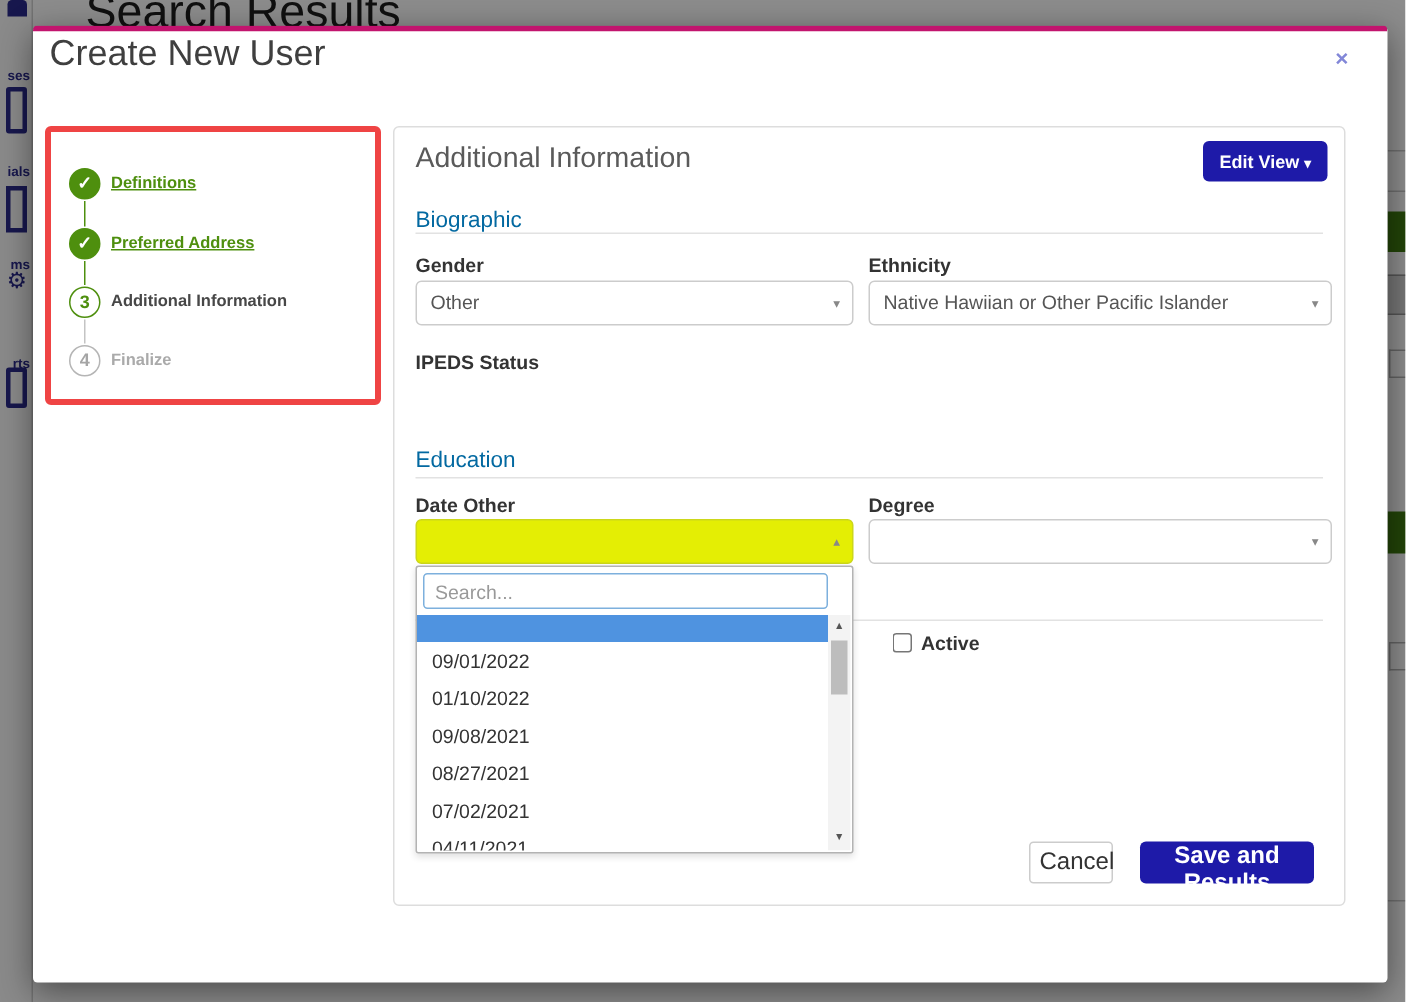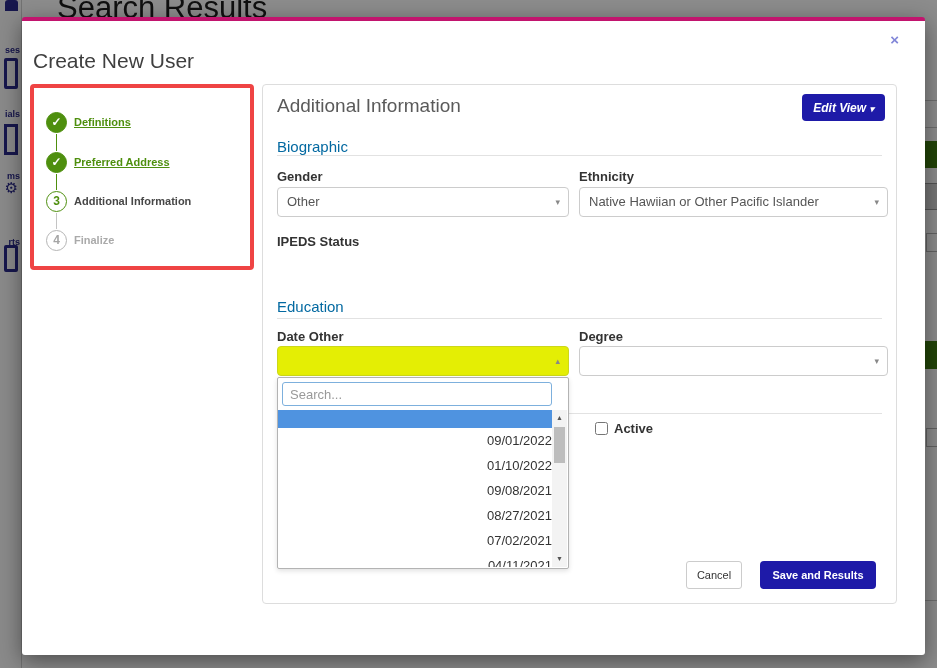--- a/index.html
+++ b/index.html
@@ -27,21 +27,21 @@
   .f-box { left:926px; width:11px; background:#fff; border:1px solid #b5b5b5; border-right:none; }
 
   .overlay { position:absolute; inset:0; background:rgba(0,0,0,0.45); }
 
   
   .modal {
     position:absolute; left:22px; top:17px; width:903px; height:638px;
     background:#fff; border-top:4px solid #c2146e; border-radius:3px;
     box-shadow:0 6px 22px rgba(0,0,0,0.45);
   }
-  .modal-title { position:absolute; left:11px; top:28px; font-size:21px; color:#3f3f3f;text-align:right; }
+  .modal-title { position:absolute; left:11px; top:1px; font-size:24px; color:#3f3f3f;text-align:right; }
   .modal-close { position:absolute; right:26px; top:11px; font-size:15px; font-weight:bold; color:#8287d8; cursor:pointer; line-height:16px; }
 
   
   .stepper { position:absolute; left:8px; top:63px; width:224px; height:186px; border:4px solid #ef4444; border-radius:4px; background:#fff; }
   .step { position:absolute; left:0; height:21px; }
   .step-circle { position:absolute; left:12px; width:21px; height:21px; border-radius:50%; text-align:center; font-size:12px; font-weight:bold; line-height:19px; }
   .step-circle.done { background:#4e8f0e; border:1px solid #4e8f0e; color:#fff; }
   .step-circle.done::after { content:"✓"; font-size:12px; }
   .step-circle.active { background:#fff; border:1px solid #4e8f0e; color:#4e8f0e; }
   .step-circle.pending { background:#fff; border:1px solid #b5b5b5; color:#a5a5a5; }
@@ -51,47 +51,47 @@
   .step-label.muted { color:#aaa; }
   .connector { position:absolute; left:22px; width:1px; }
   .connector.green { background:#4e8f0e; }
   .connector.gray { background:#c4c4c4; }
 
   
   .panel { position:absolute; left:240px; top:63px; width:635px; height:520px; border:1px solid #ddd; border-radius:4px; background:#fff; }
   .panel-title { position:absolute; left:14px; top:10px; font-size:19px; color:#5a5a5a; }
   .btn { border:none; border-radius:4px; cursor:pointer; font-family:"Liberation Sans", sans-serif; }
   .btn-navy { background:#1e1aa8; color:#fff; font-weight:bold; }
-  .edit-view { position:absolute; right:11px; top:9px; height:27px; padding:0 11px; font-size:12px;font-style:italic; }
+  .edit-view { position:absolute; right:11px; top:9px; height:27px; padding:0 11px; font-size:12px; }
   .caret-dn { font-size:9px; } .caret-dn::after { content:"▾"; }
   .caret-up::after { content:"▴"; }
 
   .sheading { position:absolute; left:14px; font-size:15px; color:#0369a1; }
   .hline { position:absolute; left:14px; right:14px; height:1px; background:#e2e2e2; }
   .flabel { position:absolute; font-size:13px; font-weight:bold; color:#333; white-space:nowrap; }
 
   .select { position:absolute; height:30px; border:1px solid #ccc; border-radius:4px; background:#fff; font-size:13px; color:#555; line-height:28px; padding:0 24px 0 9px; cursor:pointer; }
   .select .sel-caret { position:absolute; right:8px; top:0; bottom:0; font-size:9px; color:#888; line-height:28px; }
   .select.yellow { background:#e4ee04; border-color:#ccd71a; }
   .col1 { left:14px; width:292px; }
   .col2 { left:316px; width:309px; }
 
   .chk-row { position:absolute; left:332px; top:336px; height:16px; }
   .chk-row input { position:absolute; left:0; top:1px; width:13px; height:13px; margin:0; cursor:pointer; }
   .chk-row .chk-label { position:absolute; left:19px; top:0; font-size:13px; font-weight:bold; color:#333; white-space:nowrap; }
 
-  .footer-btn { position:absolute; top:476px; height:28px; font-size:11px; }
+  .footer-btn { position:absolute; top:476px; height:28px; font-size:16px; }
   .btn-cancel { left:423px; width:56px; background:#fff; border:1px solid #ccc; border-radius:3px; color:#333; }
   .btn-save { left:497px; width:116px; font-weight:bold; }
 
   
   .dropdown { position:absolute; left:14px; top:292px; width:292px; height:192px; background:#fff; border:1px solid #b3b3b3; border-radius:2px; z-index:5; box-shadow:0 2px 5px rgba(0,0,0,0.12); }
   .dd-search { position:absolute; left:4px; top:4px; width:270px; height:24px; border:1px solid #7db0dd; border-radius:3px; padding:0 7px; font-size:13px; color:#333; outline:none; font-family:"Liberation Sans", sans-serif; }
   .dd-search::placeholder { color:#999; }
-  .dd-list { position:absolute; left:0; top:32px; right:0; bottom:1px; overflow:hidden;text-align:right; }
+  .dd-list { position:absolute; left:0; top:32px; right:0; bottom:1px; overflow:hidden; }
   .dd-option { height:25px; line-height:25px; padding-left:10px; margin-right:16px; font-size:13px; color:#333; cursor:pointer; }
   .dd-option.highlighted { height:18px; background:#4f93e0; }
   .dd-scrollbar { position:absolute; right:1px; top:0; width:15px; height:100%; background:#f3f3f3; }
   .sbar-btn { position:absolute; left:0; width:15px; height:14px; font-size:7px; color:#555; text-align:center; line-height:14px; cursor:pointer; }
   .sbar-btn.up { top:1px; } .sbar-btn.up::after { content:"▲"; }
   .sbar-btn.down { bottom:1px; } .sbar-btn.down::after { content:"▼"; }
   .sbar-thumb { position:absolute; left:2px; top:17px; width:11px; height:36px; background:#bdbdbd; cursor:grab; }
 </style>
 </head>
 <body>

